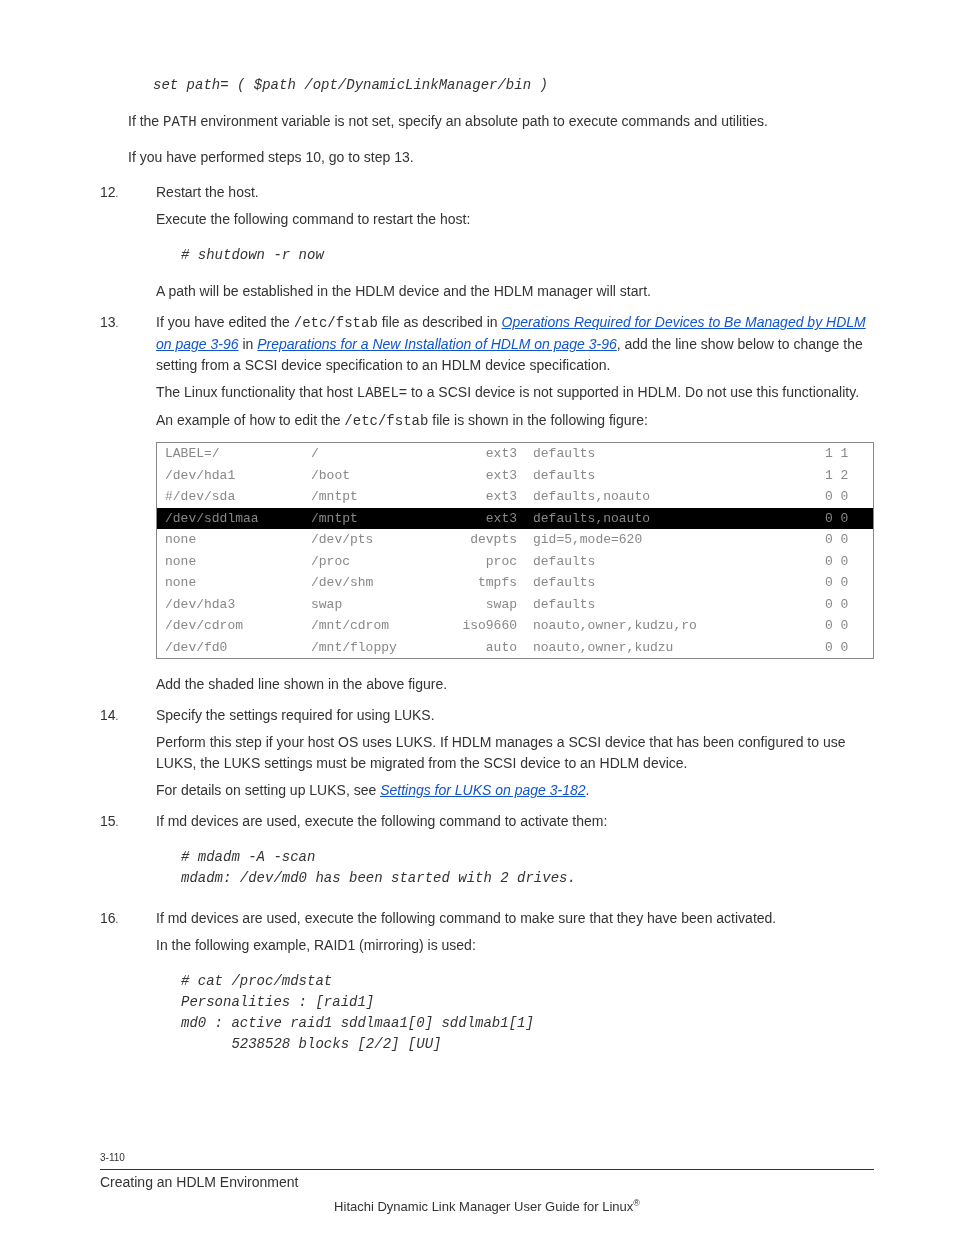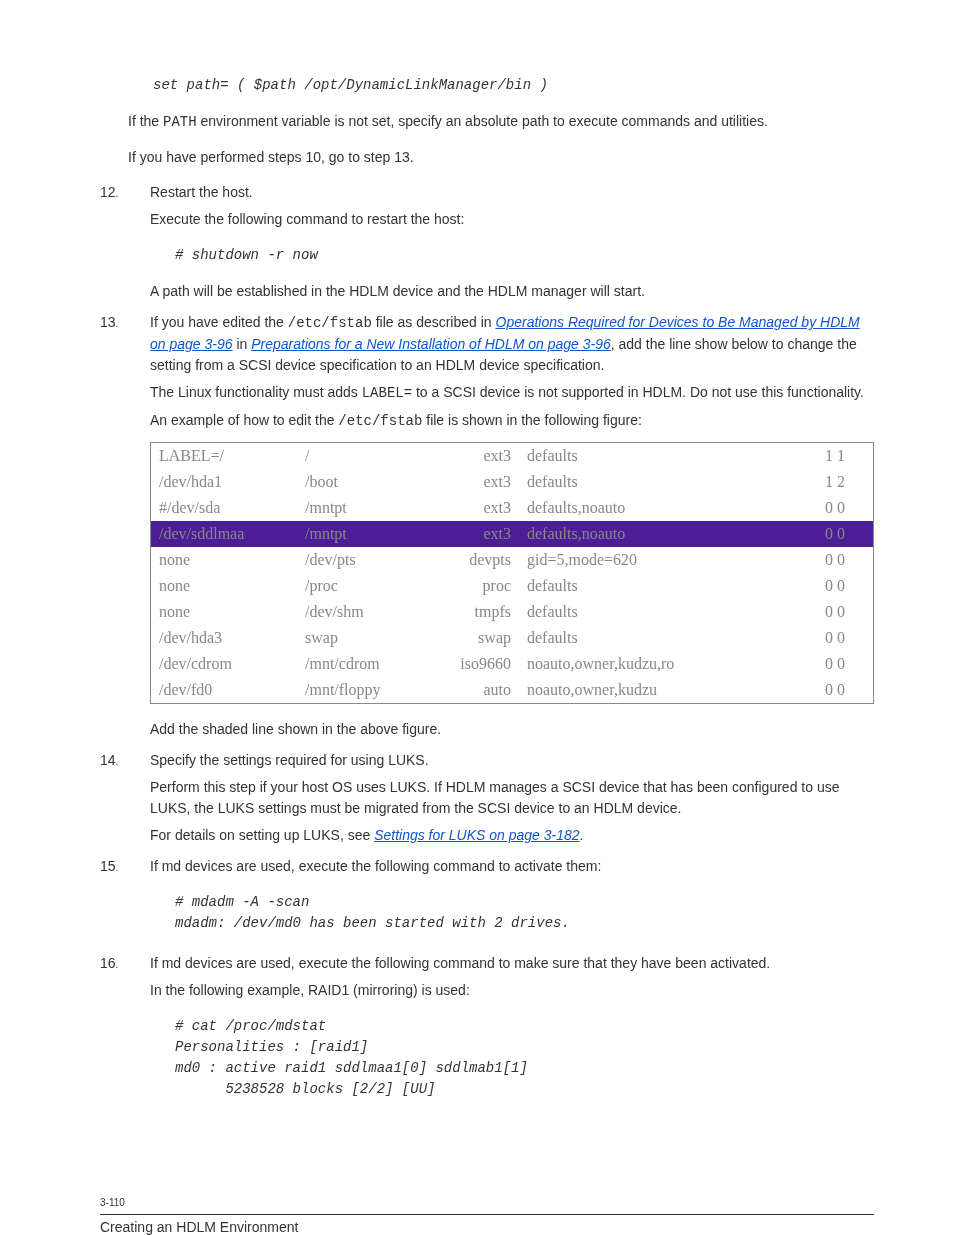--- a/index.html
+++ b/index.html
@@ -27,44 +27,45 @@
       margin-bottom: 4px;
       gap: 22px;
     }
     .list-num {
       min-width: 28px;
       white-space: nowrap;
     }
     .list-num .dot { font-size: 10px; }
     .list-body {
       flex: 1;
+      margin-left: 6px;
     }
     .list-body > p {
       margin: 0 0 6px 0;
     }
     .link {
       color: #1155cc;
       text-decoration: underline;
       font-style: italic;
     }
     .fstab-table {
       border: 1px solid #888;
       margin: 10px 0 15px 0;
-      font-family: Liberation Serif, serif;
-      font-size: 16px;
+      font-family: Liberation Mono, monospace;
+      font-size: 13px;
       color: #888;
       width: 100%;
       border-collapse: collapse;
     }
     .fstab-table td {
       padding: 1px 8px;
       white-space: nowrap;
     }
     .fstab-table tr.hl td {
-      background: #4c1d95;
+      background: #000000;
     }
     .indented { margin-left: 28px; }
     .footer {
       margin-top: 80px;
     }
     .footer .page-num {
       font-size: 10px;
       margin-bottom: 4px;
     }
     .footer .hr {
@@ -107,21 +108,21 @@
   </div>
 </div>
 
 <div class="list-item">
   <div class="list-num"><span>13</span><span class="dot">.</span></div>
   <div class="list-body">
     <p>
       <span>If you have edited the </span><span class="inline-code">/etc/fstab</span><span> file as described in </span><a class="link">Operations Required for Devices to Be Managed by HDLM on page 3-96</a><span> in </span><a class="link">Preparations for a New Installation of HDLM on page 3-96</a><span>, add the line show below to change the setting from a SCSI device specification to an HDLM device specification.</span>
     </p>
     <p>
-      <span>The Linux functionality must adds </span><span class="inline-code">LABEL=</span><span> to a SCSI device is not supported in HDLM. Do not use this functionality.</span>
+      <span>The Linux functionality that host </span><span class="inline-code">LABEL=</span><span> to a SCSI device is not supported in HDLM. Do not use this functionality.</span>
     </p>
     <p>
       <span>An example of how to edit the </span><span class="inline-code">/etc/fstab</span><span> file is shown in the following figure:</span>
     </p>
 
     <table class="fstab-table">
       <tbody id="fstab-body">
           <tr>
             <td class="col-d">LABEL=/</td>
             <td class="col-m">/</td>

